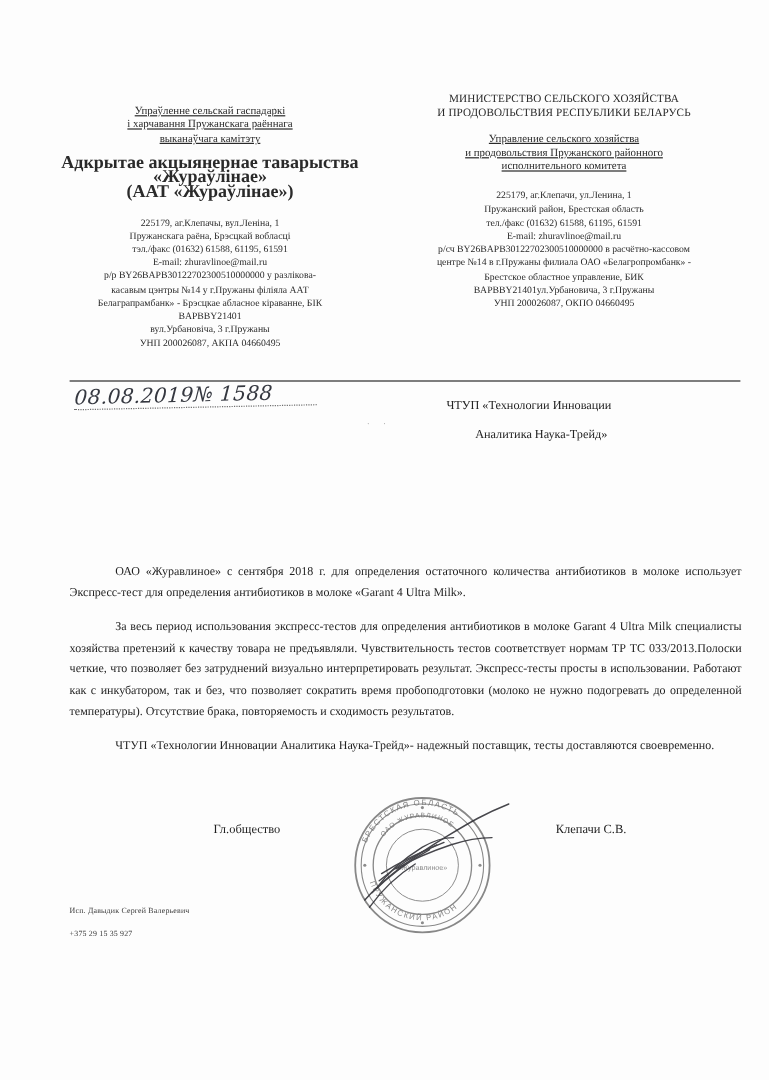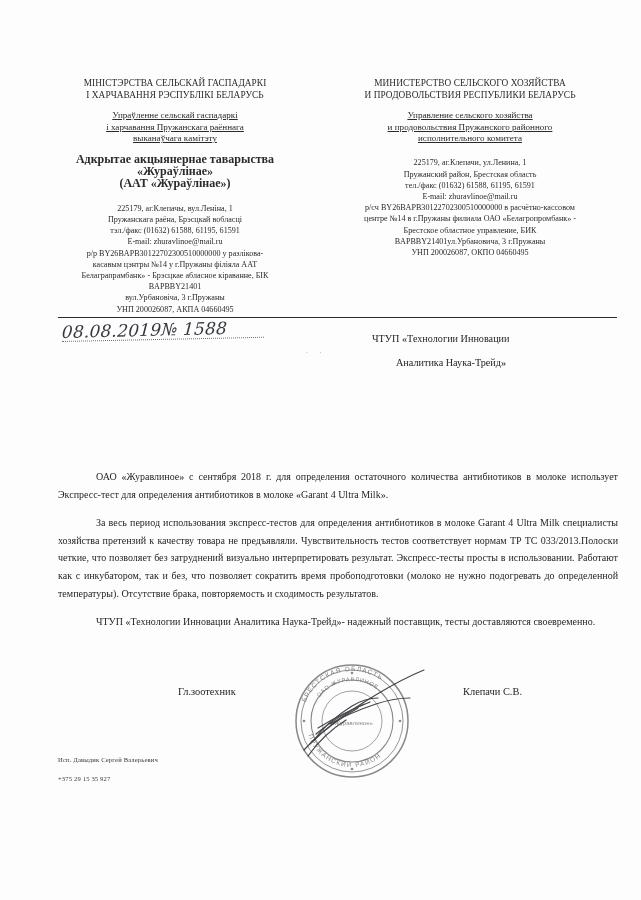--- a/index.html
+++ b/index.html
@@ -48,21 +48,21 @@
   .lh-dept {
     margin-top: 9px;
     font-size: 9.1px;
     line-height: 11.4px;
     white-space: pre-line;
     text-decoration: underline;
   }
   .lh-org {
     margin-top: 10px;
     font-weight: bold;
-    font-size: 12px;
+    font-size: 15px;
     line-height: 11.8px;
     white-space: pre-line;
   }
   .lh-contacts {
     margin-top: 13px;
     font-size: 8.1px;
     line-height: 11.2px;
     white-space: pre-line;
     text-align: center;
   }
@@ -188,22 +188,20 @@
   }
 </style>
 </head>
 <body>
 
 <div class="page">
 
   <div class="letterhead">
 
     <div class="lh-col be">
-      <div class="lh-ministry">МІНІСТЭРСТВА СЕЛЬСКАЙ ГАСПАДАРКІ
-І ХАРЧАВАННЯ РЭСПУБЛІКІ БЕЛАРУСЬ</div>
       <div class="lh-dept">Упраўленне сельскай гаспадаркі
 і харчавання Пружанскага раённага
 выканаўчага камітэту</div>
       <div class="lh-org">Адкрытае акцыянернае таварыства
 «Жураўлінае»
 (ААТ «Жураўлінае»)</div>
       <div class="lh-contacts">225179, аг.Клепачы, вул.Леніна, 1
 Пружанскага раёна, Брэсцкай вобласці
 тэл./факс (01632) 61588, 61195, 61591
 E-mail: zhuravlinoe@mail.ru
@@ -296,21 +294,21 @@
         <path d="M14,72 C24,58 36,48 52,38 C62,32 70,30 78,30"></path>
         <path d="M16,66 C30,54 46,44 64,36"></path>
         <path d="M18,60 C34,50 50,42 70,34"></path>
         <path d="M8,88 C18,74 30,62 46,52"></path>
         <path d="M30,56 C44,48 58,42 76,36 C88,32 98,30 110,30"></path>
       </g>
     </svg>
   </div>
 
   <div class="signature">
-    <div class="sig-title">Гл.зоотехник</div>
+    <div class="sig-title">Гл.общество</div>
     <div class="sig-name">Клепачи С.В.</div>
   </div>
 
   <div class="footer">
     <div>Исп. Давыдик Сергей Валерьевич</div>
     <div>+375 29 15 35 927</div>
   </div>
 
 </div>
 

